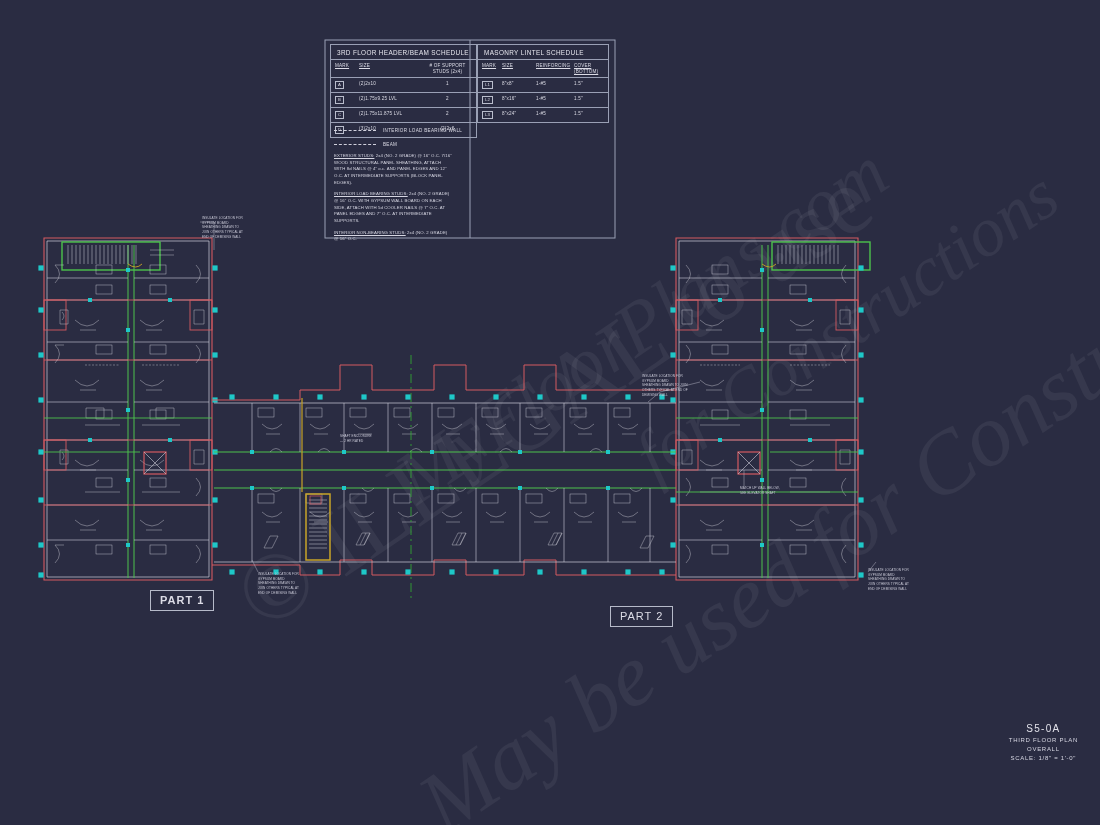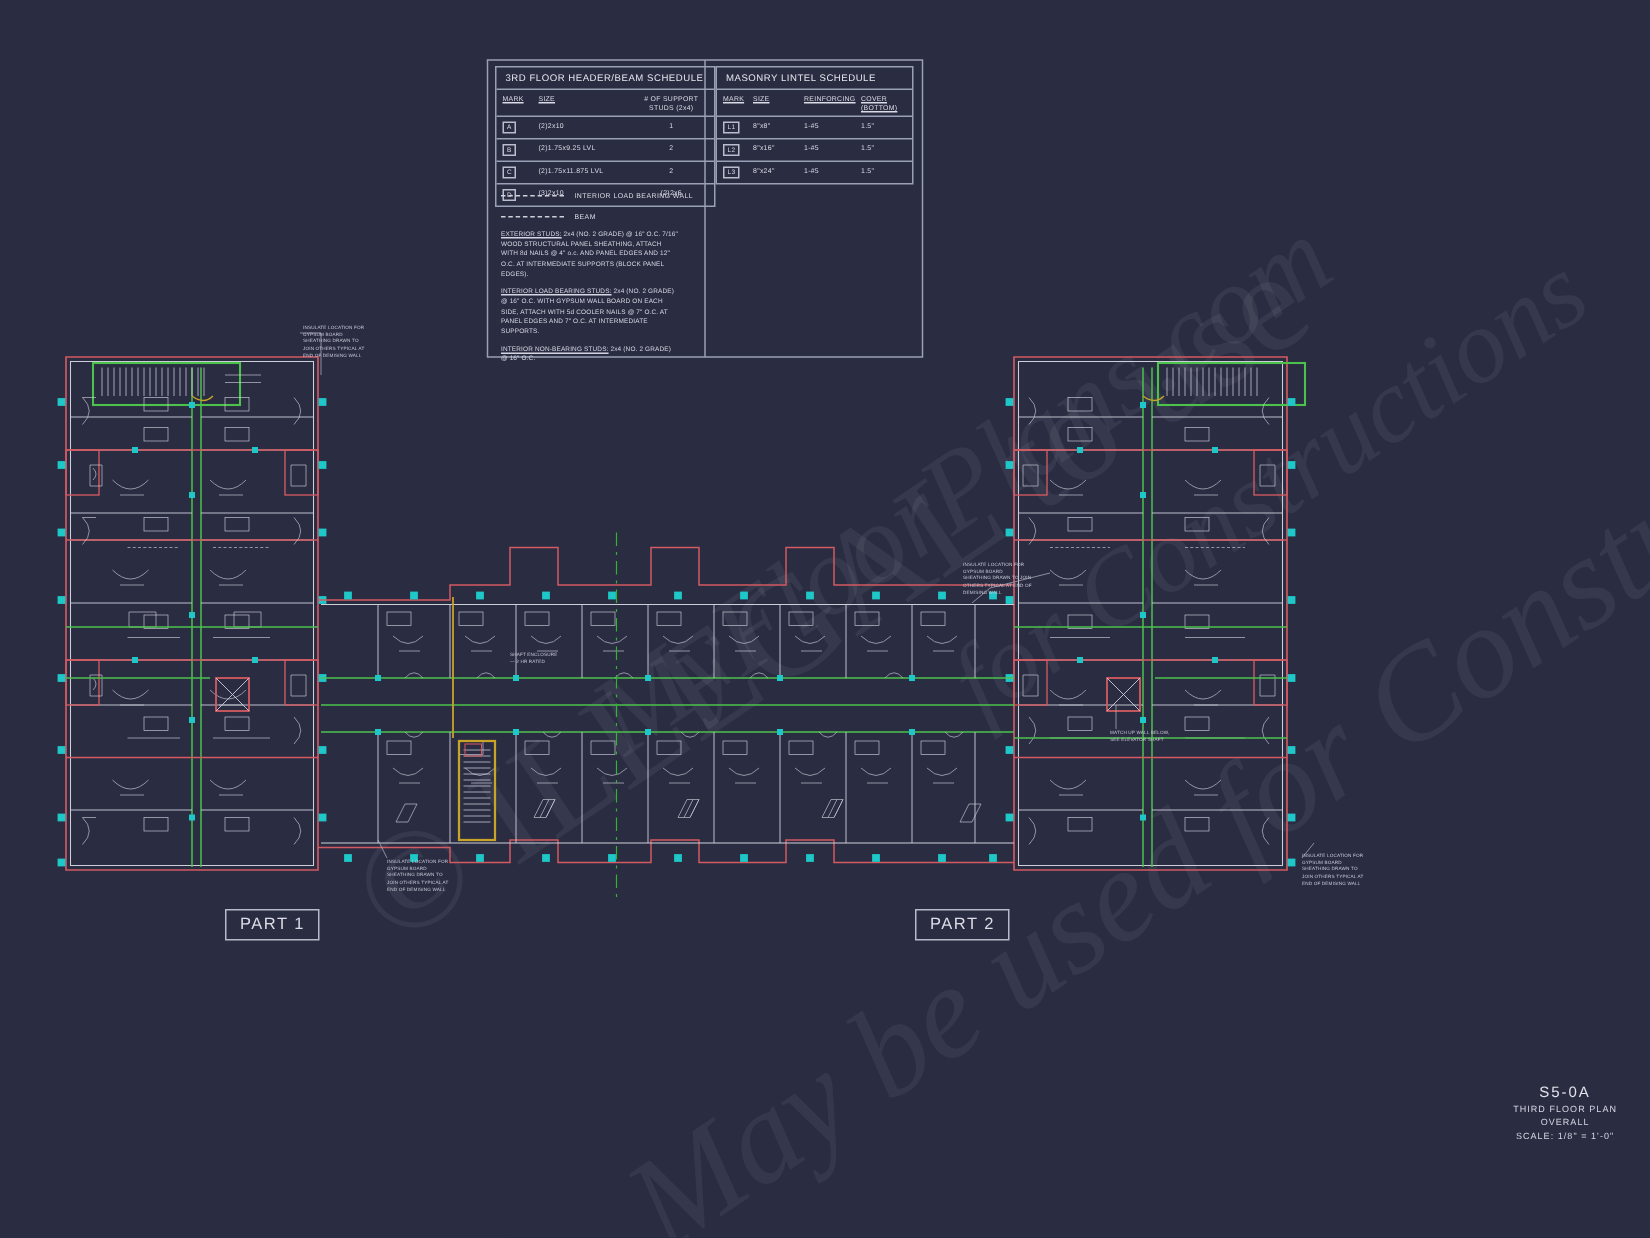--- a/index.html
+++ b/index.html
@@ -595,21 +595,21 @@
     </g>
   </svg>
 
   <div class="anno" style="left:202px;top:216px;width:44px;">INSULATE LOCATION FOR GYPSUM BOARD SHEATHING DRAWN TO JOIN OTHERS TYPICAL AT END OF DEMISING WALL</div>
   <div class="anno" style="left:258px;top:572px;width:44px;">INSULATE LOCATION FOR GYPSUM BOARD SHEATHING DRAWN TO JOIN OTHERS TYPICAL AT END OF DEMISING WALL</div>
   <div class="anno" style="left:642px;top:374px;width:46px;">INSULATE LOCATION FOR GYPSUM BOARD SHEATHING DRAWN TO JOIN OTHERS TYPICAL AT END OF DEMISING WALL</div>
   <div class="anno" style="left:740px;top:486px;width:42px;">MATCH UP WALL BELOW, SEE ELEVATOR SHAFT</div>
   <div class="anno" style="left:868px;top:568px;width:44px;">INSULATE LOCATION FOR GYPSUM BOARD SHEATHING DRAWN TO JOIN OTHERS TYPICAL AT END OF DEMISING WALL</div>
   <div class="anno" style="left:340px;top:434px;width:34px;">SHAFT ENCLOSURE — 2 HR RATED</div>
 
-  <div class="parttag" style="left:150px;top:606px;">PART 1</div>
+  <div class="parttag" style="left:150px;top:590px;font-weight:bold;">PART 1</div>
   <div class="parttag" style="left:610px;top:606px;">PART 2</div>
 
   <div class="titleblk">
     <div class="tb1">S5-0A</div>
     <div class="tb2">THIRD FLOOR PLAN</div>
     <div class="tb2">OVERALL</div>
     <div class="tb2">SCALE: 1/8" = 1'-0"</div>
   </div>
 
 </div>

